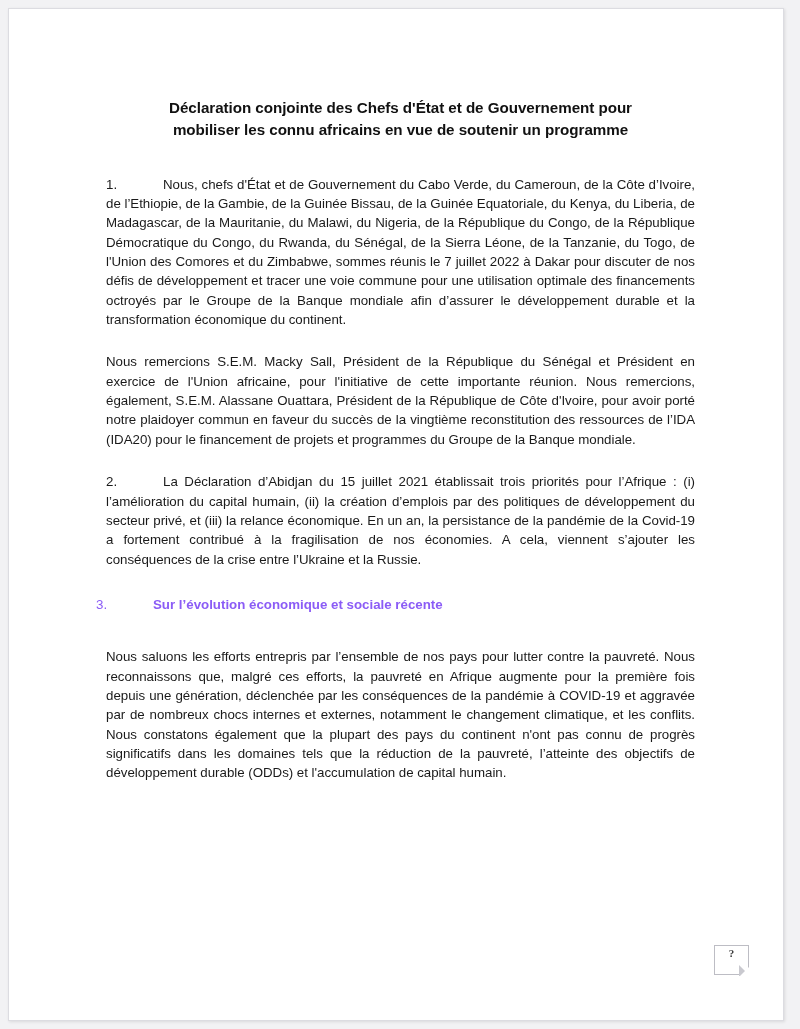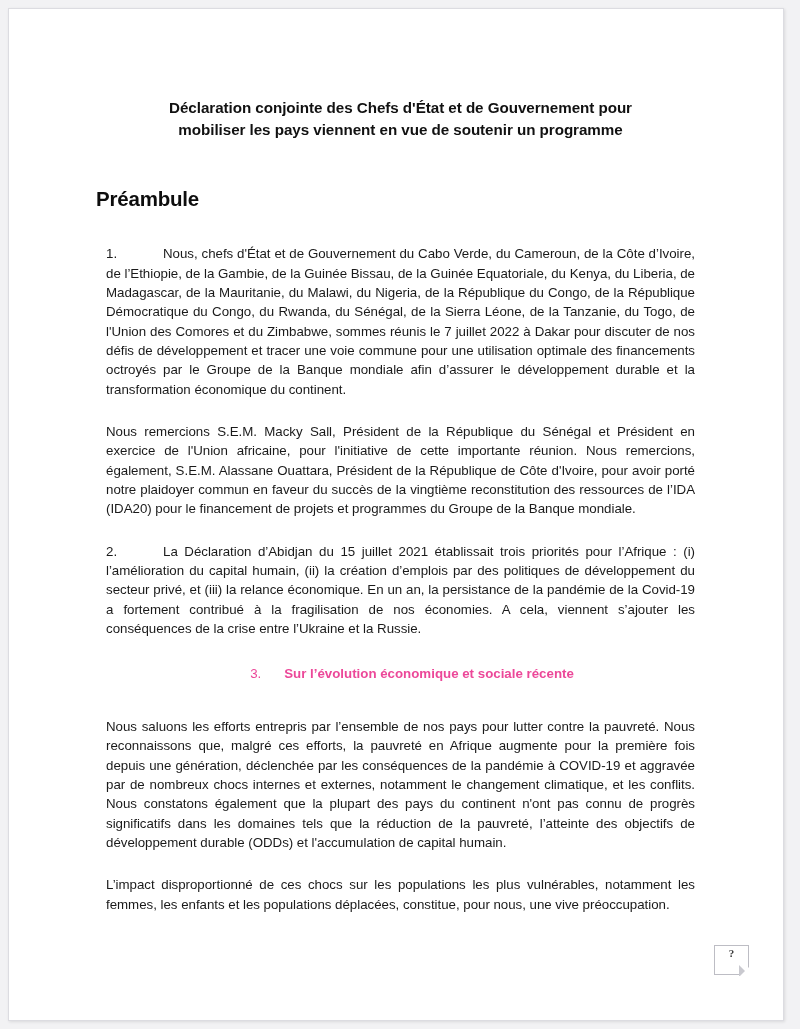--- a/index.html
+++ b/index.html
@@ -84,24 +84,24 @@
 
   .num-label {
     display: inline-block;
     width: 57px;
   }
 
   
   .numbered-heading {
     font-size: 13.3px;
     line-height: 1.455;
-    color: #ec4899;
+    color: #8b5cf6;
     padding-top: 16px;
     margin: 0;
-    text-align: center;
+    text-align: left;
   }
   .numbered-heading .heading-text {
     font-weight: bold;
   }
 
   
   .placeholder-icon {
     position: absolute;
     left: 705px;
     top: 936px;
@@ -148,42 +148,40 @@
 </style>
 </head>
 <body>
 
 <div class="page-viewport">
   <div class="page-sheet">
     <div class="page-inner">
 
       <h1 class="doc-title">
         <span class="tline">Déclaration conjointe des Chefs d'État et de Gouvernement pour</span>
-        <span class="tline">mobiliser les pays viennent en vue de soutenir un programme</span>
+        <span class="tline">mobiliser les connu africains en vue de soutenir un programme</span>
       </h1>
 
-      <h2 class="section-heading">Préambule</h2>
 
       <p class="body-block first-after-heading">
         <span class="num-label">1.</span><span>Nous, chefs d'État et de Gouvernement du Cabo Verde, du Cameroun, de la Côte d’Ivoire, de l’Ethiopie, de la Gambie, de la Guinée Bissau, de la Guinée Equatoriale, du Kenya, du Liberia, de Madagascar,  de la Mauritanie, du Malawi, du Nigeria, de la République du Congo, de la République Démocratique du Congo, du Rwanda, du Sénégal, de la Sierra Léone, de la Tanzanie, du Togo, de l'Union des Comores et du Zimbabwe, sommes réunis le 7 juillet 2022 à Dakar pour discuter de nos défis de développement et tracer une voie commune pour une utilisation optimale des financements octroyés par le Groupe de la Banque mondiale afin d’assurer le développement durable et la transformation économique du continent.</span>
       </p>
 
       <p class="body-block">Nous remercions S.E.M. Macky Sall, Président de la République du Sénégal et Président en exercice de l'Union africaine, pour l'initiative de cette importante réunion. Nous remercions, également, S.E.M. Alassane Ouattara, Président de la République de Côte d'Ivoire, pour avoir porté notre plaidoyer commun en faveur du succès de la vingtième reconstitution des ressources de l’IDA (IDA20) pour le financement de projets et programmes du Groupe de la Banque mondiale.</p>
 
       <p class="body-block">
         <span class="num-label">2.</span><span>La Déclaration d’Abidjan du 15 juillet 2021 établissait trois priorités pour l’Afrique : (i) l’amélioration du capital humain, (ii) la création d’emplois par des politiques de développement du secteur privé, et (iii) la relance économique. En un an, la persistance de la pandémie de la Covid-19 a fortement contribué à la fragilisation de nos économies. A cela, viennent s’ajouter les conséquences de la crise entre l’Ukraine et la Russie.</span>
       </p>
 
       <p class="numbered-heading">
         <span class="num-label">3.</span><span class="heading-text">Sur l’évolution économique et sociale récente</span>
       </p>
 
       <p class="body-block first-after-heading">Nous saluons les efforts entrepris par l’ensemble de nos pays pour lutter contre la pauvreté. Nous reconnaissons que, malgré ces efforts, la pauvreté en Afrique augmente pour la première fois depuis une génération, déclenchée par les conséquences de la pandémie à COVID-19 et aggravée par de nombreux chocs internes et externes, notamment le changement climatique, et les conflits. Nous constatons également que la plupart des pays du continent n'ont pas connu de progrès significatifs dans les domaines tels que la réduction de la pauvreté, l’atteinte des objectifs de développement durable (ODDs) et l'accumulation de capital humain.</p>
 
-      <p class="body-block">L’impact disproportionné de ces chocs sur les populations les plus vulnérables, notamment les femmes, les enfants et les populations déplacées, constitue, pour nous, une vive préoccupation.</p>
 
     </div>
 
     <div class="placeholder-icon">
       <div class="ph-box"></div>
       <div class="ph-q">?</div>
       <div class="ph-fold">
         <div class="ph-fold-inner"></div>
       </div>
     </div>

